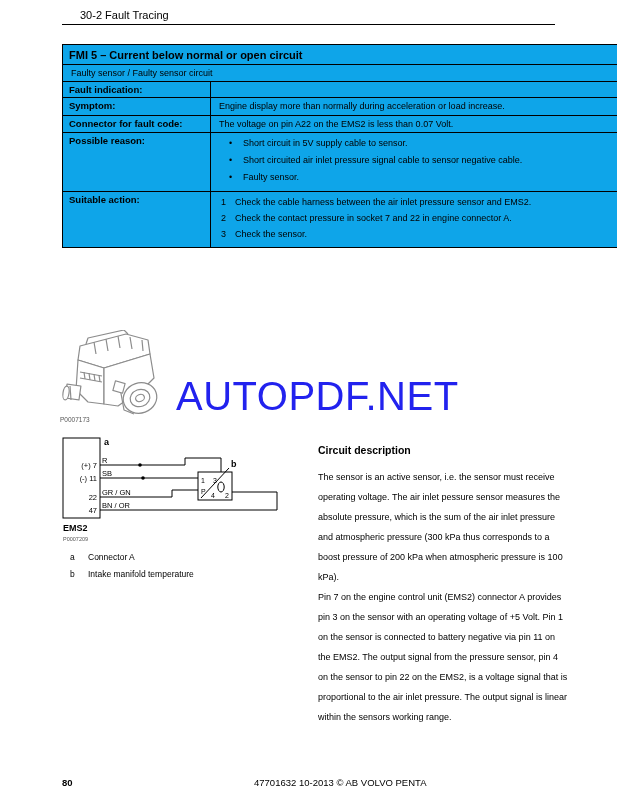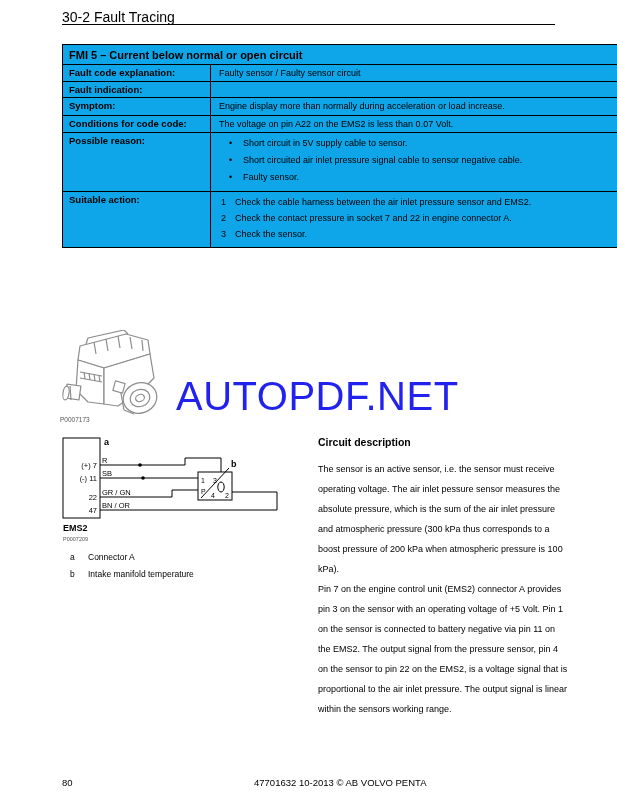--- a/index.html
+++ b/index.html
@@ -3,21 +3,21 @@
 <meta charset="utf-8">
 <style>
   * { box-sizing: border-box; margin: 0; padding: 0; }
   html,body { background:#fff; }
   body {
     width:617px; height:806px; position:relative;
     font-family:"Liberation Sans", sans-serif; color:#000;
     font-size:9px; overflow:hidden;
   }
   
-  .page-header { position:absolute; left:62px; top:9px; font-size:14px; }
+  .page-header { position:absolute; left:80px; top:9px; font-size:11px; }
   .header-rule { position:absolute; left:62px; top:24px; width:493px; height:0; border-top:1px solid #000; }
 
   
   .fault-table { position:absolute; left:62px; top:44px; width:586px; border:1.5px solid #000; background:#0ea5e9; }
   .t-title { font-weight:bold; font-size:11px; padding:4px 6px 3px 6px; border-bottom:1px solid #000; }
   .t-row { display:flex; border-bottom:1px solid #000; }
   .t-row:last-child { border-bottom:none; }
   .t-label { width:148px; flex:0 0 148px; padding:2px 6px; font-weight:bold; font-size:9.5px; border-right:1px solid #000; }
   .t-value { flex:1; padding:2px 8px; line-height:12.3px; }
   .t-value .vspace { height:11px; }
@@ -41,54 +41,53 @@
   
   .wiring-figure { position:absolute; left:55px; top:432px; }
 
   
   .legend { position:absolute; left:70px; top:552px; font-size:8.5px; }
   .legend-row { display:flex; margin-bottom:7px; }
   .legend-key { width:18px; flex:0 0 18px; }
 
   
   .circuit-desc { position:absolute; left:318px; top:436px; width:250px; }
-  .circuit-desc h3 { font-size:10.5px; font-weight:bold; margin-bottom:11px; }
+  .circuit-desc h3 { font-size:10.5px; font-weight:bold; margin-bottom:11px;margin-top:8px; }
   .circuit-desc p { font-size:9px; line-height:20px; }
 
   
-  .footer-left { position:absolute; left:62px; top:777px; font-size:9.5px; }
+  .footer-left { position:absolute; left:62px; top:777px; font-size:9.5px;font-weight:bold; }
   .footer-right { position:absolute; left:254px; top:777px; width:300px; text-align:left; font-size:9.5px; }
 
   svg text { font-family:"Liberation Sans", sans-serif; }
 </style>
 </head>
 <body>
 
 <div class="page-header">30-2 Fault Tracing</div>
 <div class="header-rule"></div>
 
 <div class="fault-table">
   <div class="t-title">FMI 5 – Current below normal or open circuit</div>
 
   <div class="t-row">
-    <div class="t-label">Fault code explanation:</div>
     <div class="t-value">Faulty sensor / Faulty sensor circuit</div>
   </div>
 
   <div class="t-row">
     <div class="t-label">Fault indication:</div>
   </div>
 
   <div class="t-row">
     <div class="t-label">Symptom:</div>
     <div class="t-value">Engine display more than normally during acceleration or load increase.</div>
   </div>
 
   <div class="t-row">
-    <div class="t-label">Conditions for code code:</div>
+    <div class="t-label">Connector for fault code:</div>
     <div class="t-value">The voltage on pin A22 on the EMS2 is less than 0.07 Volt.</div>
   </div>
 
   <div class="t-row">
     <div class="t-label">Possible reason:</div>
     <div class="t-value">
       <div class="bullet-row">
           <span class="marker"></span>
           <span>Short circuit in 5V supply cable to sensor.</span>
         </div>

